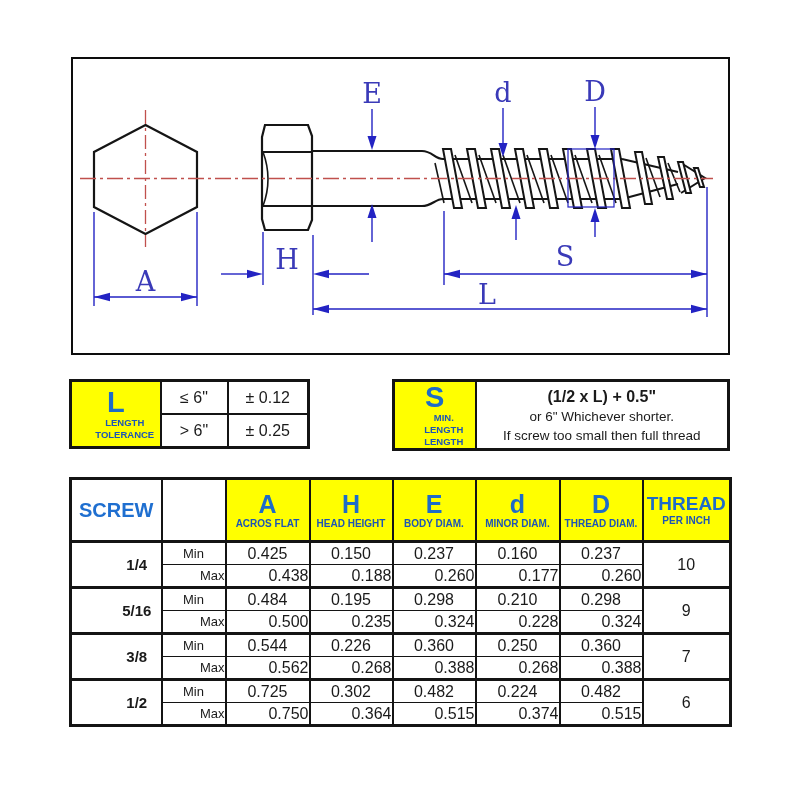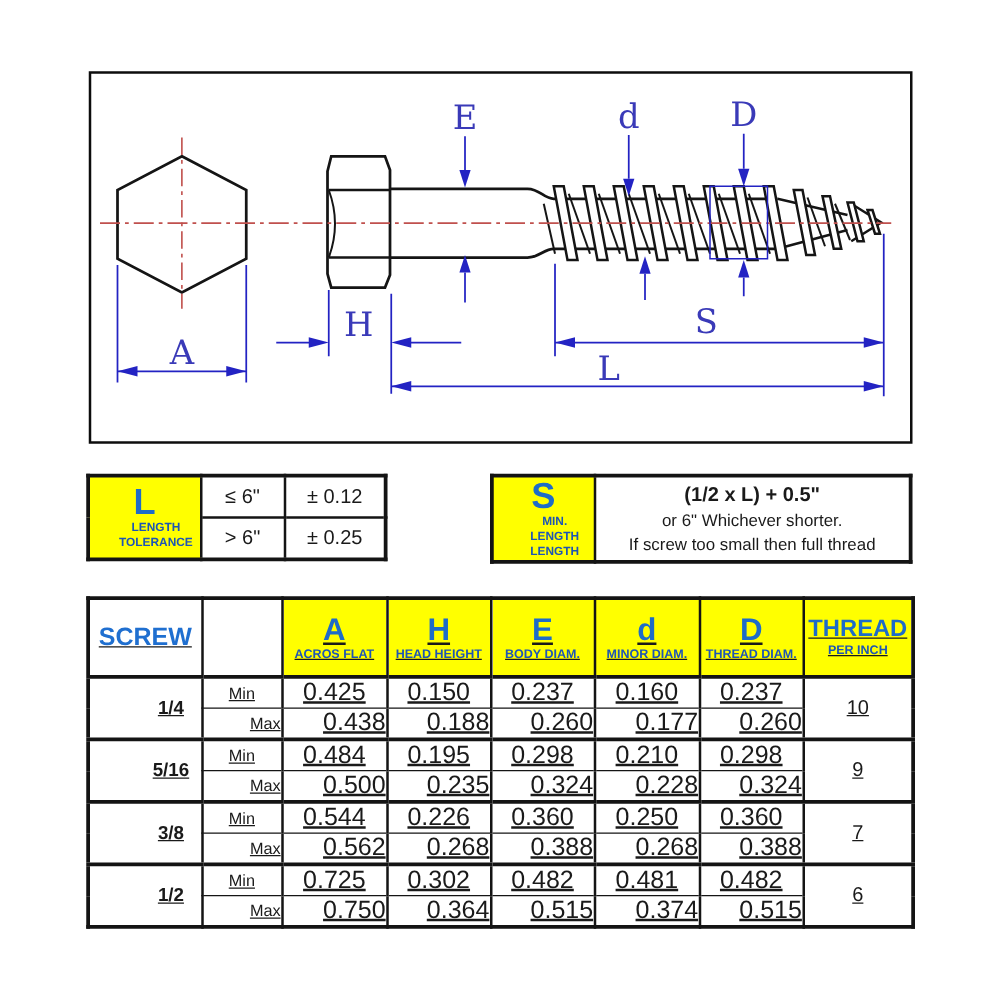--- a/index.html
+++ b/index.html
@@ -21,30 +21,30 @@
   .s-table{left:392px;top:379px;border:3px solid #141414;}
   td.keycell{background:#ffff00;}
   .key-letter{font-weight:bold;font-size:29px;line-height:30px;color:#1e6cc8;}
   .key-sub{font-weight:bold;font-size:9.5px;line-height:12px;color:#1d55b5;margin-left:18px;}
   .tol-table td.cond,.tol-table td.val{font-size:16px;height:31px;}
   .s-formula{font-weight:bold;font-size:16px;line-height:21px;}
   .s-note{font-size:13.5px;line-height:19px;}
 
   
   .main-table{position:absolute;left:69px;top:477px;border-collapse:collapse;
-              table-layout:fixed;background:#fff;border:3px solid #141414;text-decoration:underline;}
+              table-layout:fixed;background:#fff;border:3px solid #141414;}
   .main-table th,.main-table td{border:2px solid #141414;padding:0;text-align:center;
               vertical-align:middle;overflow:hidden;}
   .main-table tr.hdr th{height:60px;border-bottom-width:3px;background:#ffff00;}
   .main-table tr.hdr th.white{background:#fff;}
   .scrw{color:#1f6fd0;font-weight:bold;font-size:20px;}
   .col-big{font-weight:bold;font-size:25px;line-height:27px;color:#1e6cc8;}
   .col-big.thr{font-size:19px;line-height:22px;}
   .col-sub{font-weight:bold;font-size:10px;line-height:12px;color:#1d55b5;}
-  .main-table td{height:21px;font-size:20px;}
+  .main-table td{height:21px;font-size:16px;}
   .main-table td.size{font-weight:bold;font-size:15px;padding-left:41px;}
   .main-table td.mm{font-size:13px;}
   .main-table td.tpi{font-size:16px;}
   .main-table tr.rmin td{border-bottom-width:1px;}
   .main-table tr.rmax td{border-top-width:1px;text-align:right;}
   .main-table tr.gstart td{border-top-width:3px;}
 </style>
 </head>
 <body>
 
@@ -304,21 +304,21 @@
       <td>0.268</td>
       <td>0.388</td>
     </tr>
 
     <tr class="rmin gstart">
       <td class="size" rowspan="2">1/2</td>
       <td class="mm">Min</td>
       <td>0.725</td>
       <td>0.302</td>
       <td>0.482</td>
-      <td>0.481</td>
+      <td>0.224</td>
       <td>0.482</td>
       <td class="tpi" rowspan="2">6</td>
     </tr>
     <tr class="rmax">
       <td class="mm">Max</td>
       <td>0.750</td>
       <td>0.364</td>
       <td>0.515</td>
       <td>0.374</td>
       <td>0.515</td>

